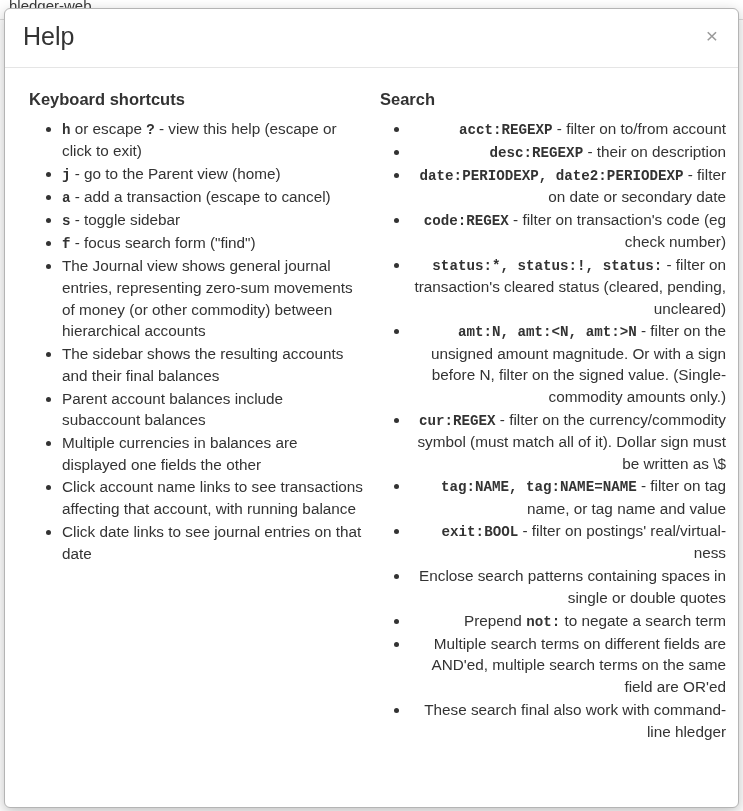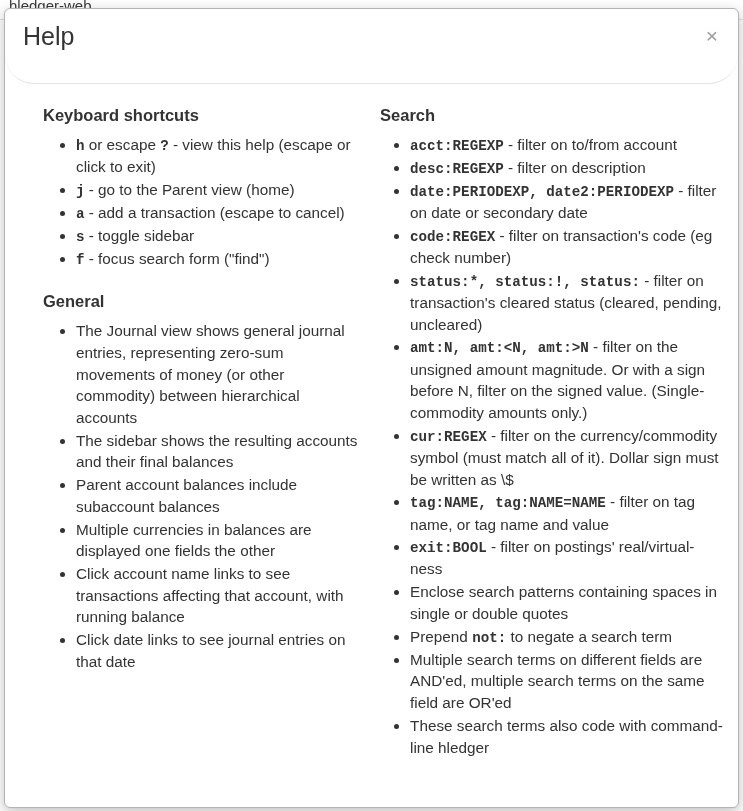--- a/index.html
+++ b/index.html
@@ -55,24 +55,23 @@
     height: 800px;
     background: #ffffff;
     border: 1px solid #b4b4b4;
     border-radius: 6px;
     box-shadow: 0 4px 14px rgba(0,0,0,0.25);
     box-sizing: border-box;
     overflow: hidden;
   }
   .modal-header {
     position: relative;
-    height: 75px;
+    height: 59px;
     border-bottom: 1px solid #e5e5e5;
     box-sizing: border-box;
-    border-radius: 29px;
   }
   .modal-title {
     position: absolute;
     left: 18px;
     top: 15px;
     font-size: 25px;
     color: #333333;
     font-weight: normal;
     margin: 0;
     line-height: 1;
@@ -94,21 +93,21 @@
   .modal-body {
     display: flex;
     padding: 14px 0 0 0;
     box-sizing: border-box;
   }
   .col {
     box-sizing: border-box;
   }
   .col-left {
     width: 370px;
-    padding-left: 32px;
+    padding-left: 18px;
     padding-right: 10px;
   }
   .col-right {
     width: 365px;
     padding-left: 0px;
     padding-right: 12px;
   }
   h4.section-title {
     font-size: 16.5px;
     font-weight: bold;
@@ -134,20 +133,21 @@
     font-family: "Liberation Mono", monospace;
     font-weight: bold;
     font-size: 14.2px;
     color: #333333;
   }
   .col-right ul.bullets {
     padding-left: 36px;
   }
   .col-right ul.bullets li {
     margin-bottom: 1px;
+    text-align: right;
   }
 </style>
 </head>
 <body>
 
 <div class="page-behind">
   <div class="bg-left">hledger-web</div>
   <div class="bg-center">...</div>
   <div class="rule"></div>
 </div>
@@ -164,44 +164,43 @@
     <div class="col col-left">
       <h4 class="section-title">Keyboard shortcuts</h4>
       <ul class="bullets">
         <li><code class="mono">h</code><span> or escape </span><code class="mono">?</code><span> - view this help (escape or click to exit)</span></li>
         <li><code class="mono">j</code><span> - go to the Parent view (home)</span></li>
         <li><code class="mono">a</code><span> - add a transaction (escape to cancel)</span></li>
         <li><code class="mono">s</code><span> - toggle sidebar</span></li>
         <li><code class="mono">f</code><span> - focus search form ("find")</span></li>
       </ul>
 
-      <h4 class="section-title general">General</h4>
       <ul class="bullets">
         <li>The Journal view shows general journal entries, representing zero-sum movements of money (or other commodity) between hierarchical accounts</li>
         <li>The sidebar shows the resulting accounts and their final balances</li>
         <li>Parent account balances include subaccount balances</li>
         <li>Multiple currencies in balances are displayed one fields the other</li>
         <li>Click account name links to see transactions affecting that account, with running balance</li>
         <li>Click date links to see journal entries on that date</li>
       </ul>
     </div>
 
     <div class="col col-right">
       <h4 class="section-title">Search</h4>
       <ul class="bullets">
         <li><code class="mono">acct:REGEXP</code><span> - filter on to/from account</span></li>
-        <li><code class="mono">desc:REGEXP</code><span> - filter on description</span></li>
+        <li><code class="mono">desc:REGEXP</code><span> - their on description</span></li>
         <li><code class="mono">date:PERIODEXP, date2:PERIODEXP</code><span> - filter on date or secondary date</span></li>
         <li><code class="mono">code:REGEX</code><span> - filter on transaction's code (eg check number)</span></li>
         <li><code class="mono">status:*, status:!, status:</code><span> - filter on transaction's cleared status (cleared, pending, uncleared)</span></li>
         <li><code class="mono">amt:N, amt:&lt;N, amt:&gt;N</code><span> - filter on the unsigned amount magnitude. Or with a sign before N, filter on the signed value. (Single-commodity amounts only.)</span></li>
         <li><code class="mono">cur:REGEX</code><span> - filter on the currency/commodity symbol (must match all of it). Dollar sign must be written as \$</span></li>
         <li><code class="mono">tag:NAME, tag:NAME=NAME</code><span> - filter on tag name, or tag name and value</span></li>
         <li><code class="mono">exit:BOOL</code><span> - filter on postings' real/virtual-ness</span></li>
         <li><span>Enclose search patterns containing spaces in single or double quotes</span></li>
         <li><span>Prepend </span><code class="mono">not:</code><span> to negate a search term</span></li>
         <li><span>Multiple search terms on different fields are AND'ed, multiple search terms on the same field are OR'ed</span></li>
-        <li><span>These search terms also code with command-line hledger</span></li>
+        <li><span>These search final also work with command-line hledger</span></li>
       </ul>
     </div>
 
   </div>
 </div>
 
 </body></html>

